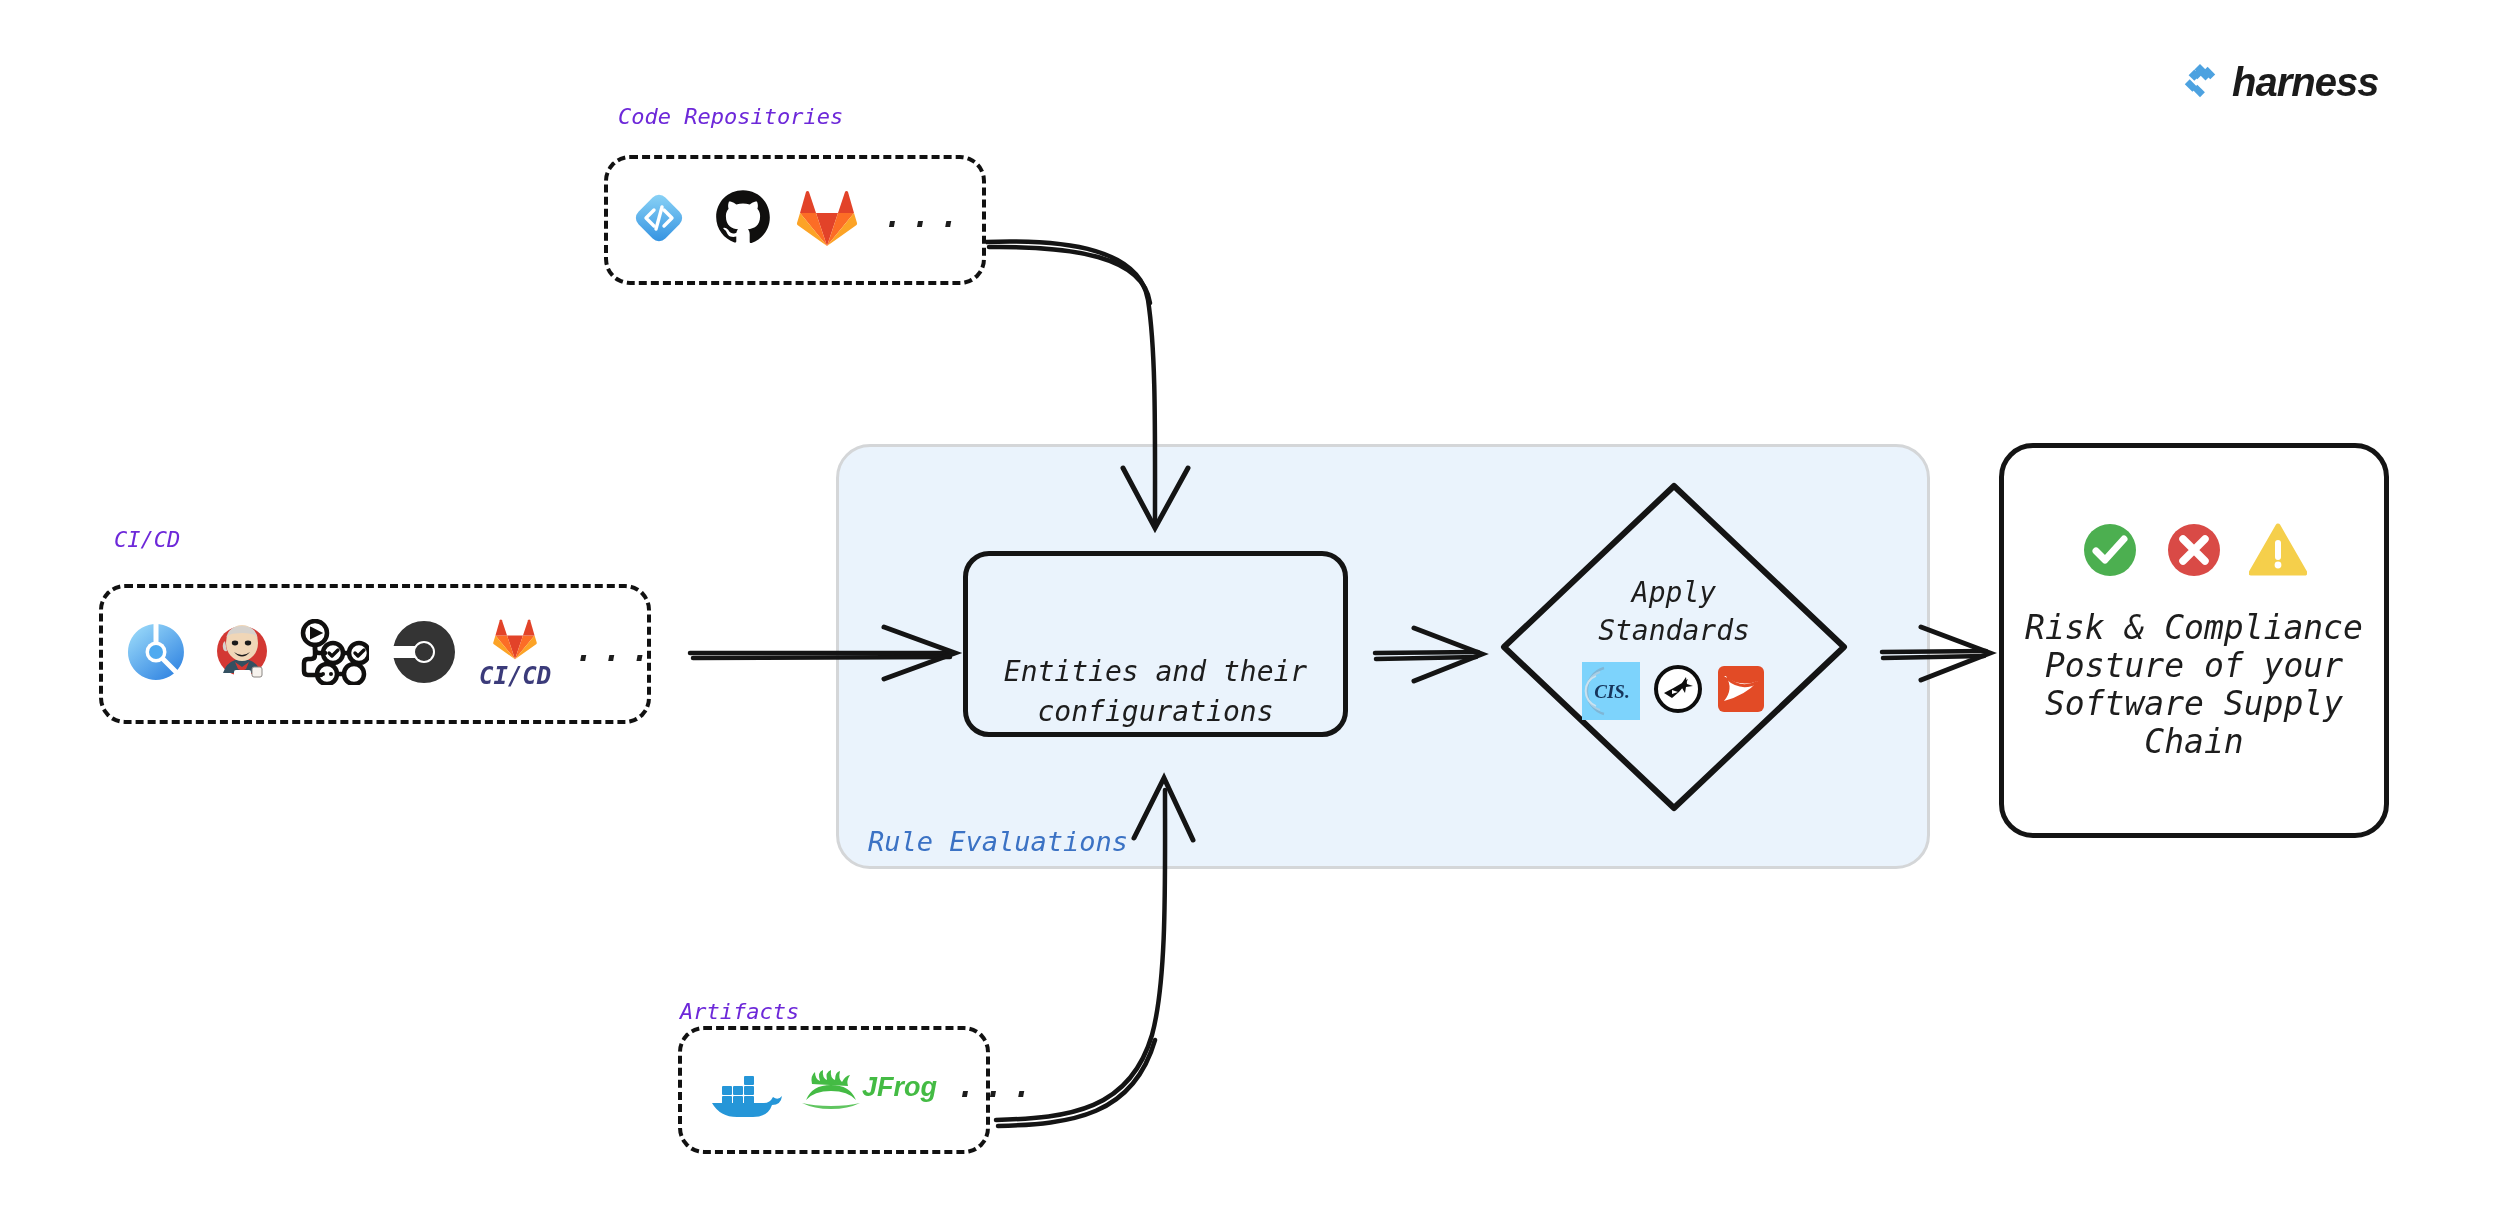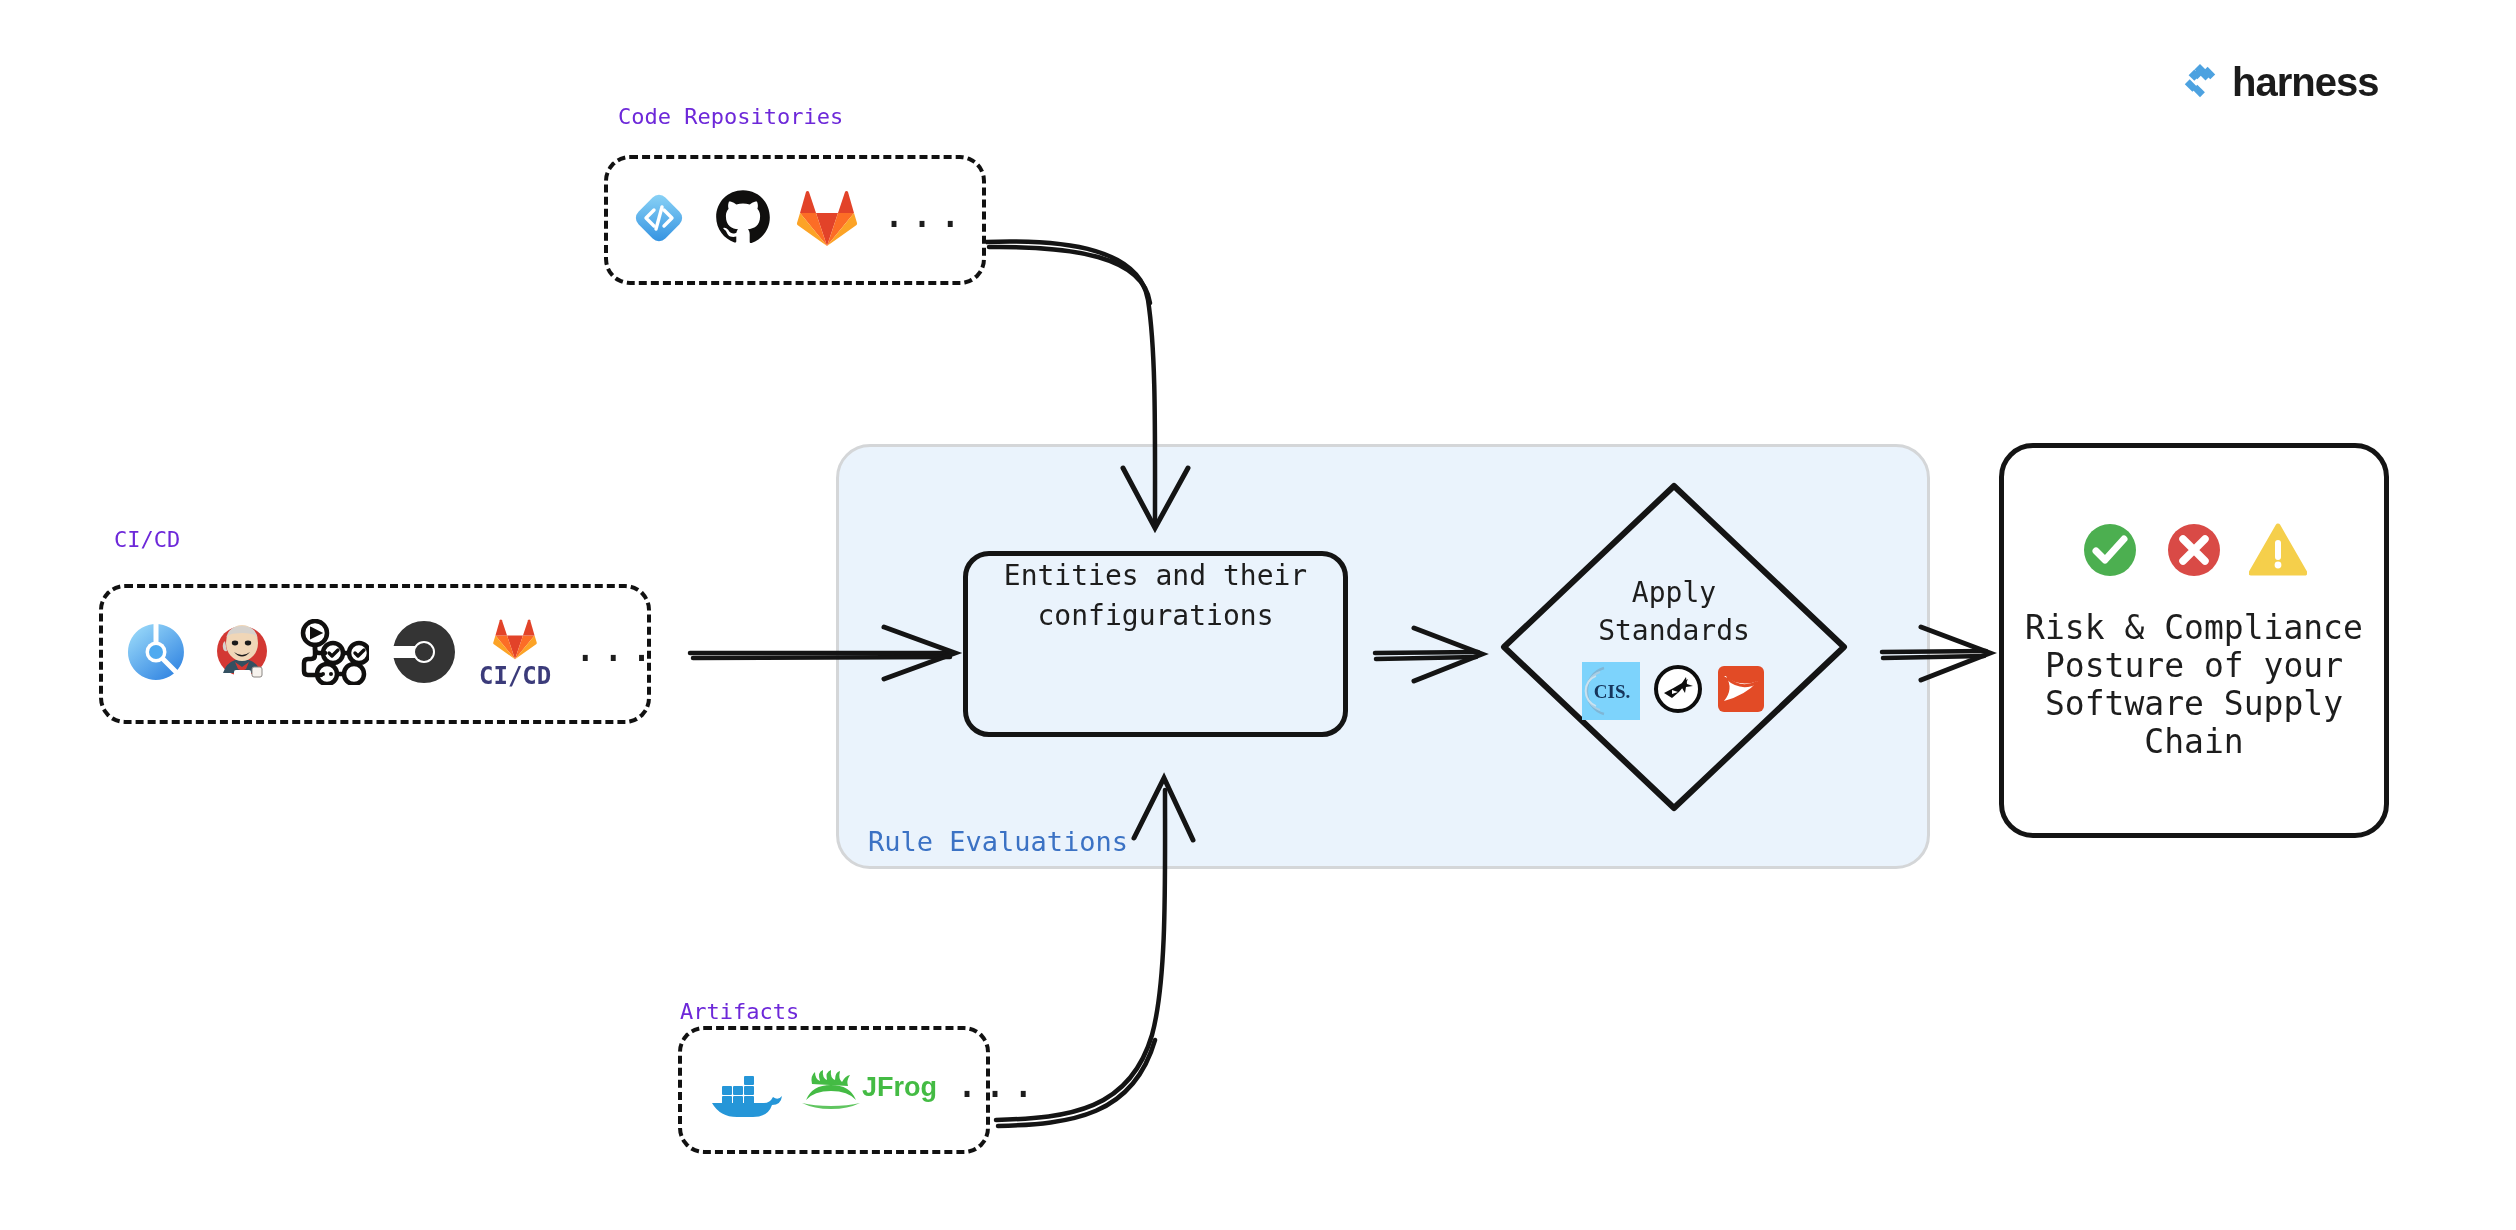--- a/index.html
+++ b/index.html
@@ -2,21 +2,21 @@
 <html><head>
 <meta charset="utf-8">
 <title>Harness SSCA Rule Evaluations Diagram</title>
 <style>
   html,body{margin:0;padding:0;background:#ffffff;}
   body{
     width:2516px;height:1230px;position:relative;overflow:hidden;
     font-family:"DejaVu Sans Mono","Liberation Mono",monospace;
     color:#1d1d1d;
   }
-  .stage{position:absolute;inset:0;}
+  .stage{position:absolute;inset:0;font-style:italic;}
 
   
   #brand{position:absolute;left:2180px;top:62px;display:flex;align-items:center;gap:12px;}
   #brand .mark{width:40px;height:40px;position:relative;}
   #brand .word{font-family:"Liberation Sans",sans-serif;font-size:40px;font-weight:700;letter-spacing:-1px;color:#1b1b1b;line-height:1;}
 
   
   .group-label{position:absolute;font-size:22px;letter-spacing:0px;color:#6d28d9;white-space:nowrap;}
 
   
@@ -35,21 +35,21 @@
     background:#eaf3fc;border:3px solid #d4d6d8;border-radius:34px;box-sizing:border-box;
   }
   #rule-label{
     position:absolute;left:868px;top:810px;font-size:27px;color:#3b72c4;white-space:nowrap;margin-top:16px;
   }
 
   
   #entities-node{
     position:absolute;left:963px;top:551px;width:385px;height:186px;
     border:5px solid #141414;border-radius:26px;background:transparent;
-    display:flex;align-items:flex-start;justify-content:center;box-sizing:border-box;
+    display:flex;align-items:flex-end;justify-content:center;box-sizing:border-box;
   }
   #entities-node .txt{font-size:28px;line-height:40px;text-align:center;color:#1d1d1d;white-space:pre-line;}
 
   
   #standards-node{
     position:absolute;left:1496px;top:478px;width:356px;height:338px;
   }
   #standards-node .content{
     position:absolute;left:0;top:0;width:100%;height:100%;
     display:flex;flex-direction:column;align-items:center;justify-content:center;gap:4px;

